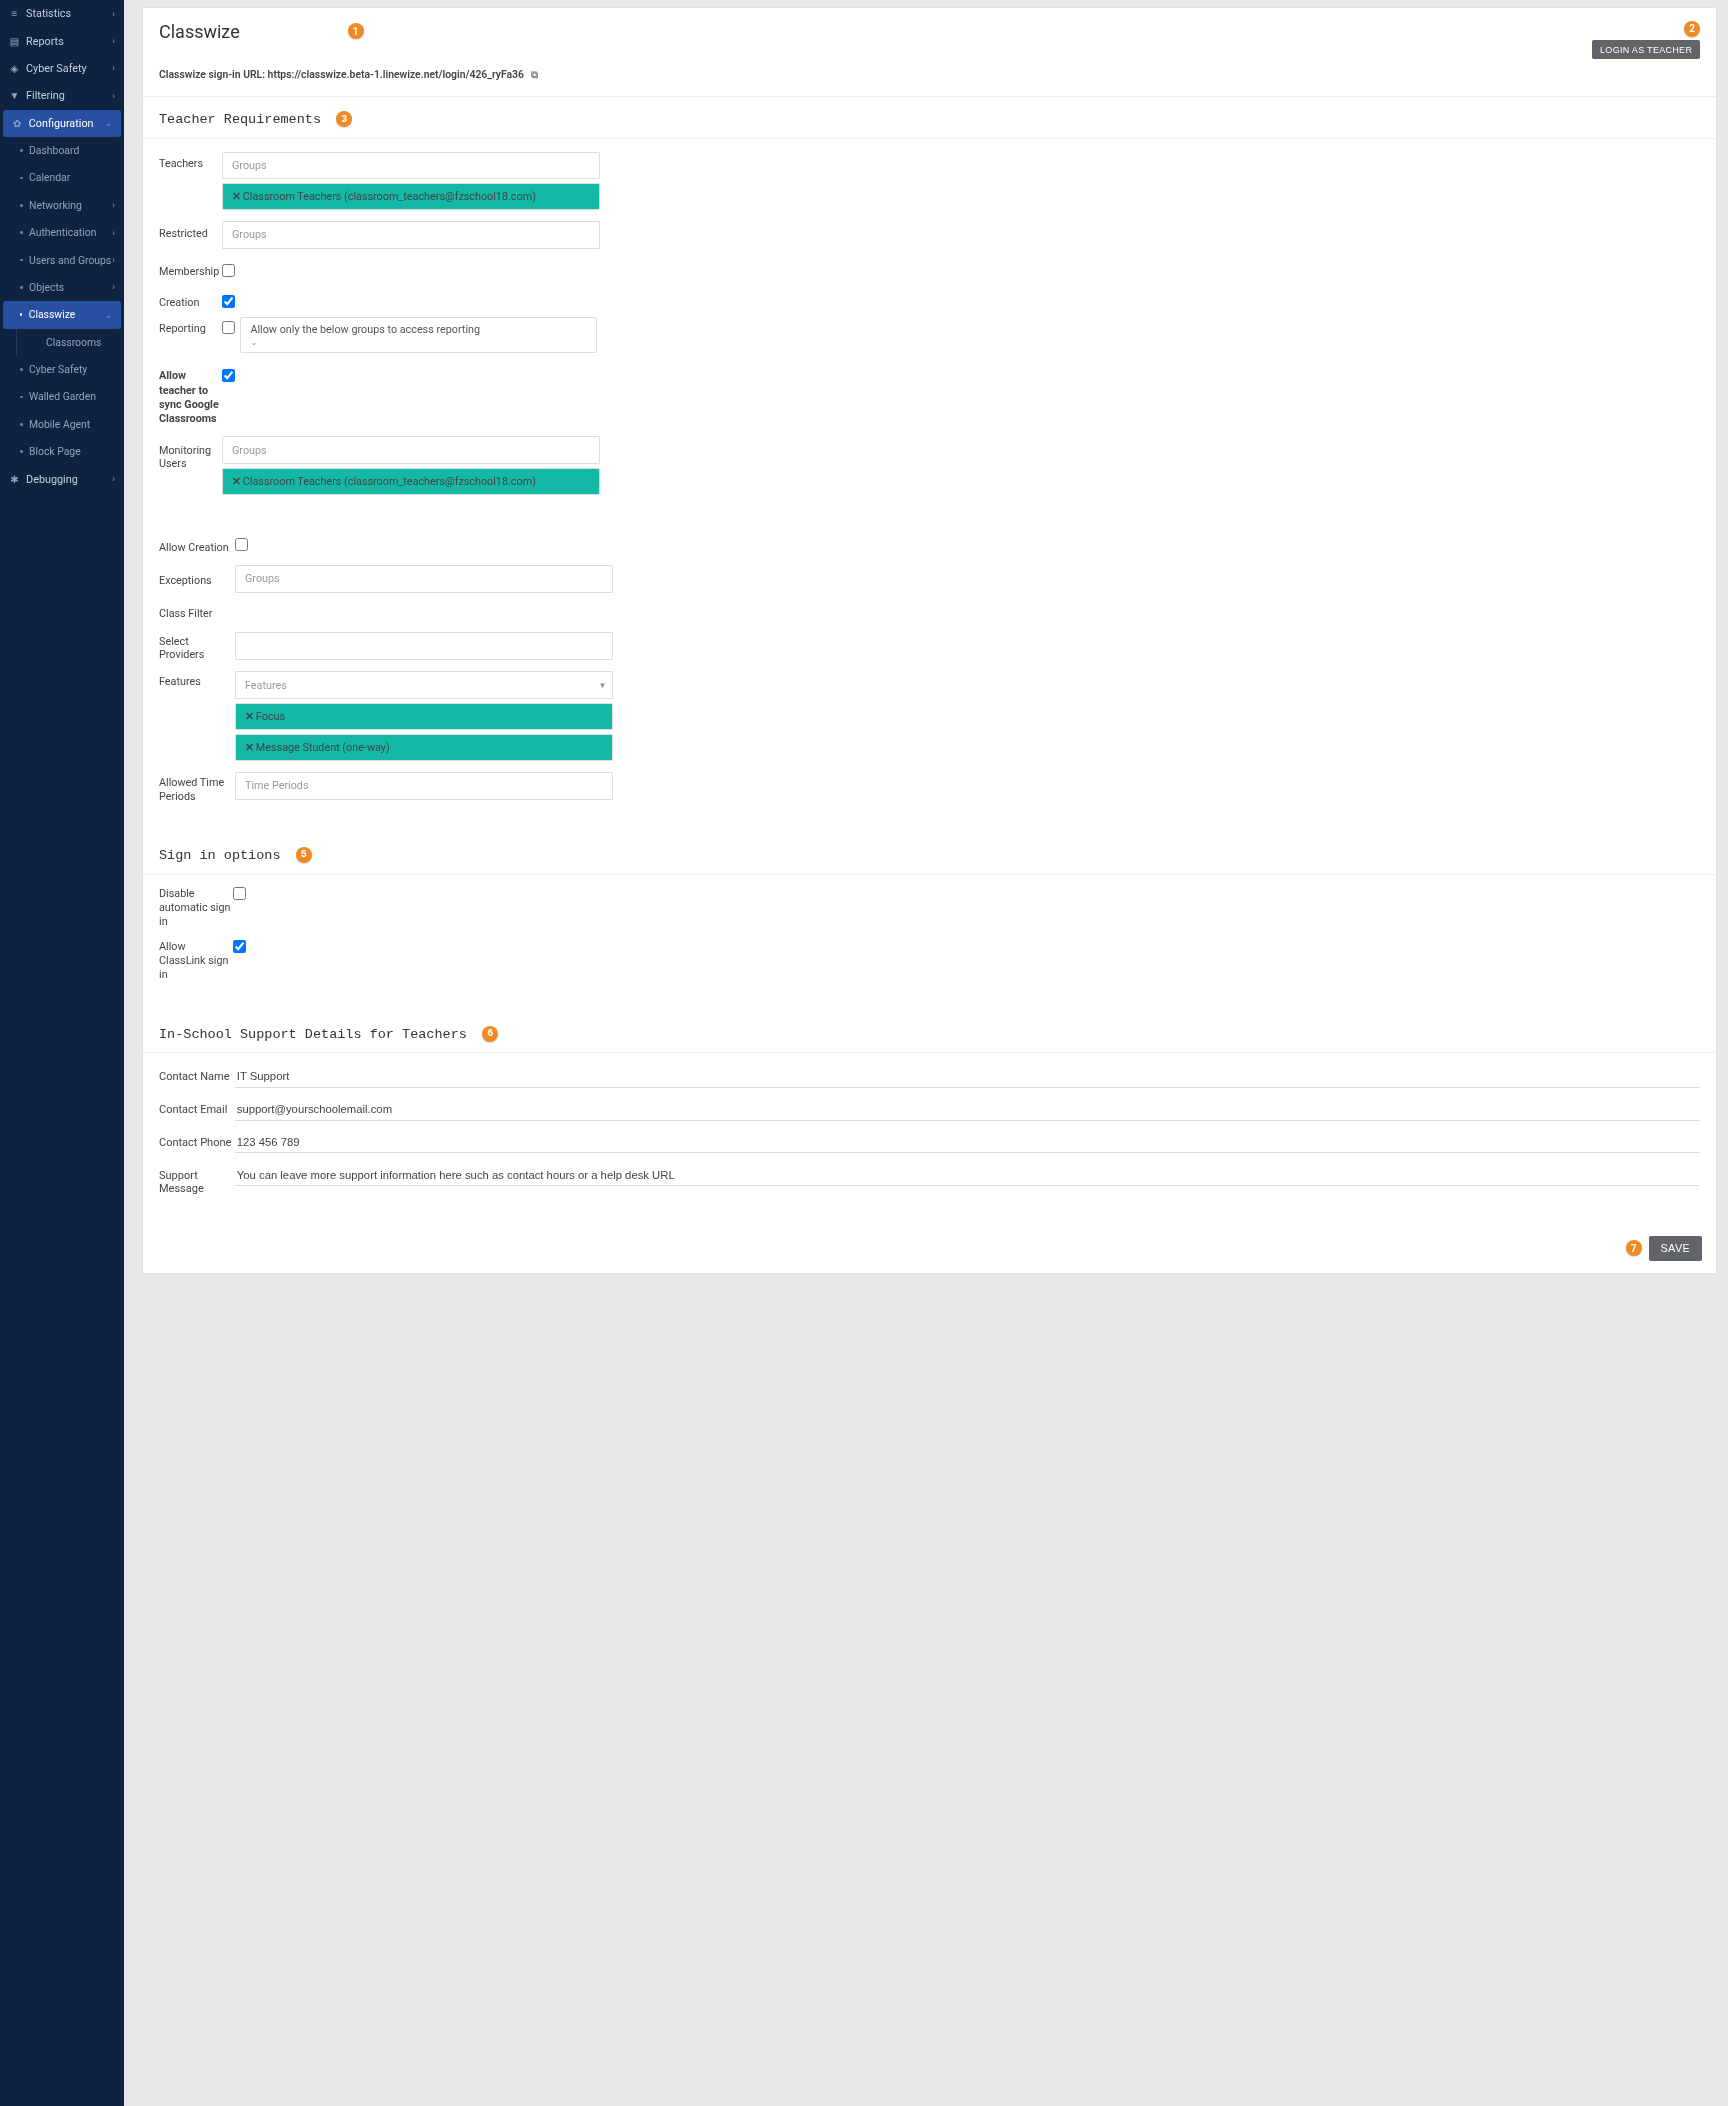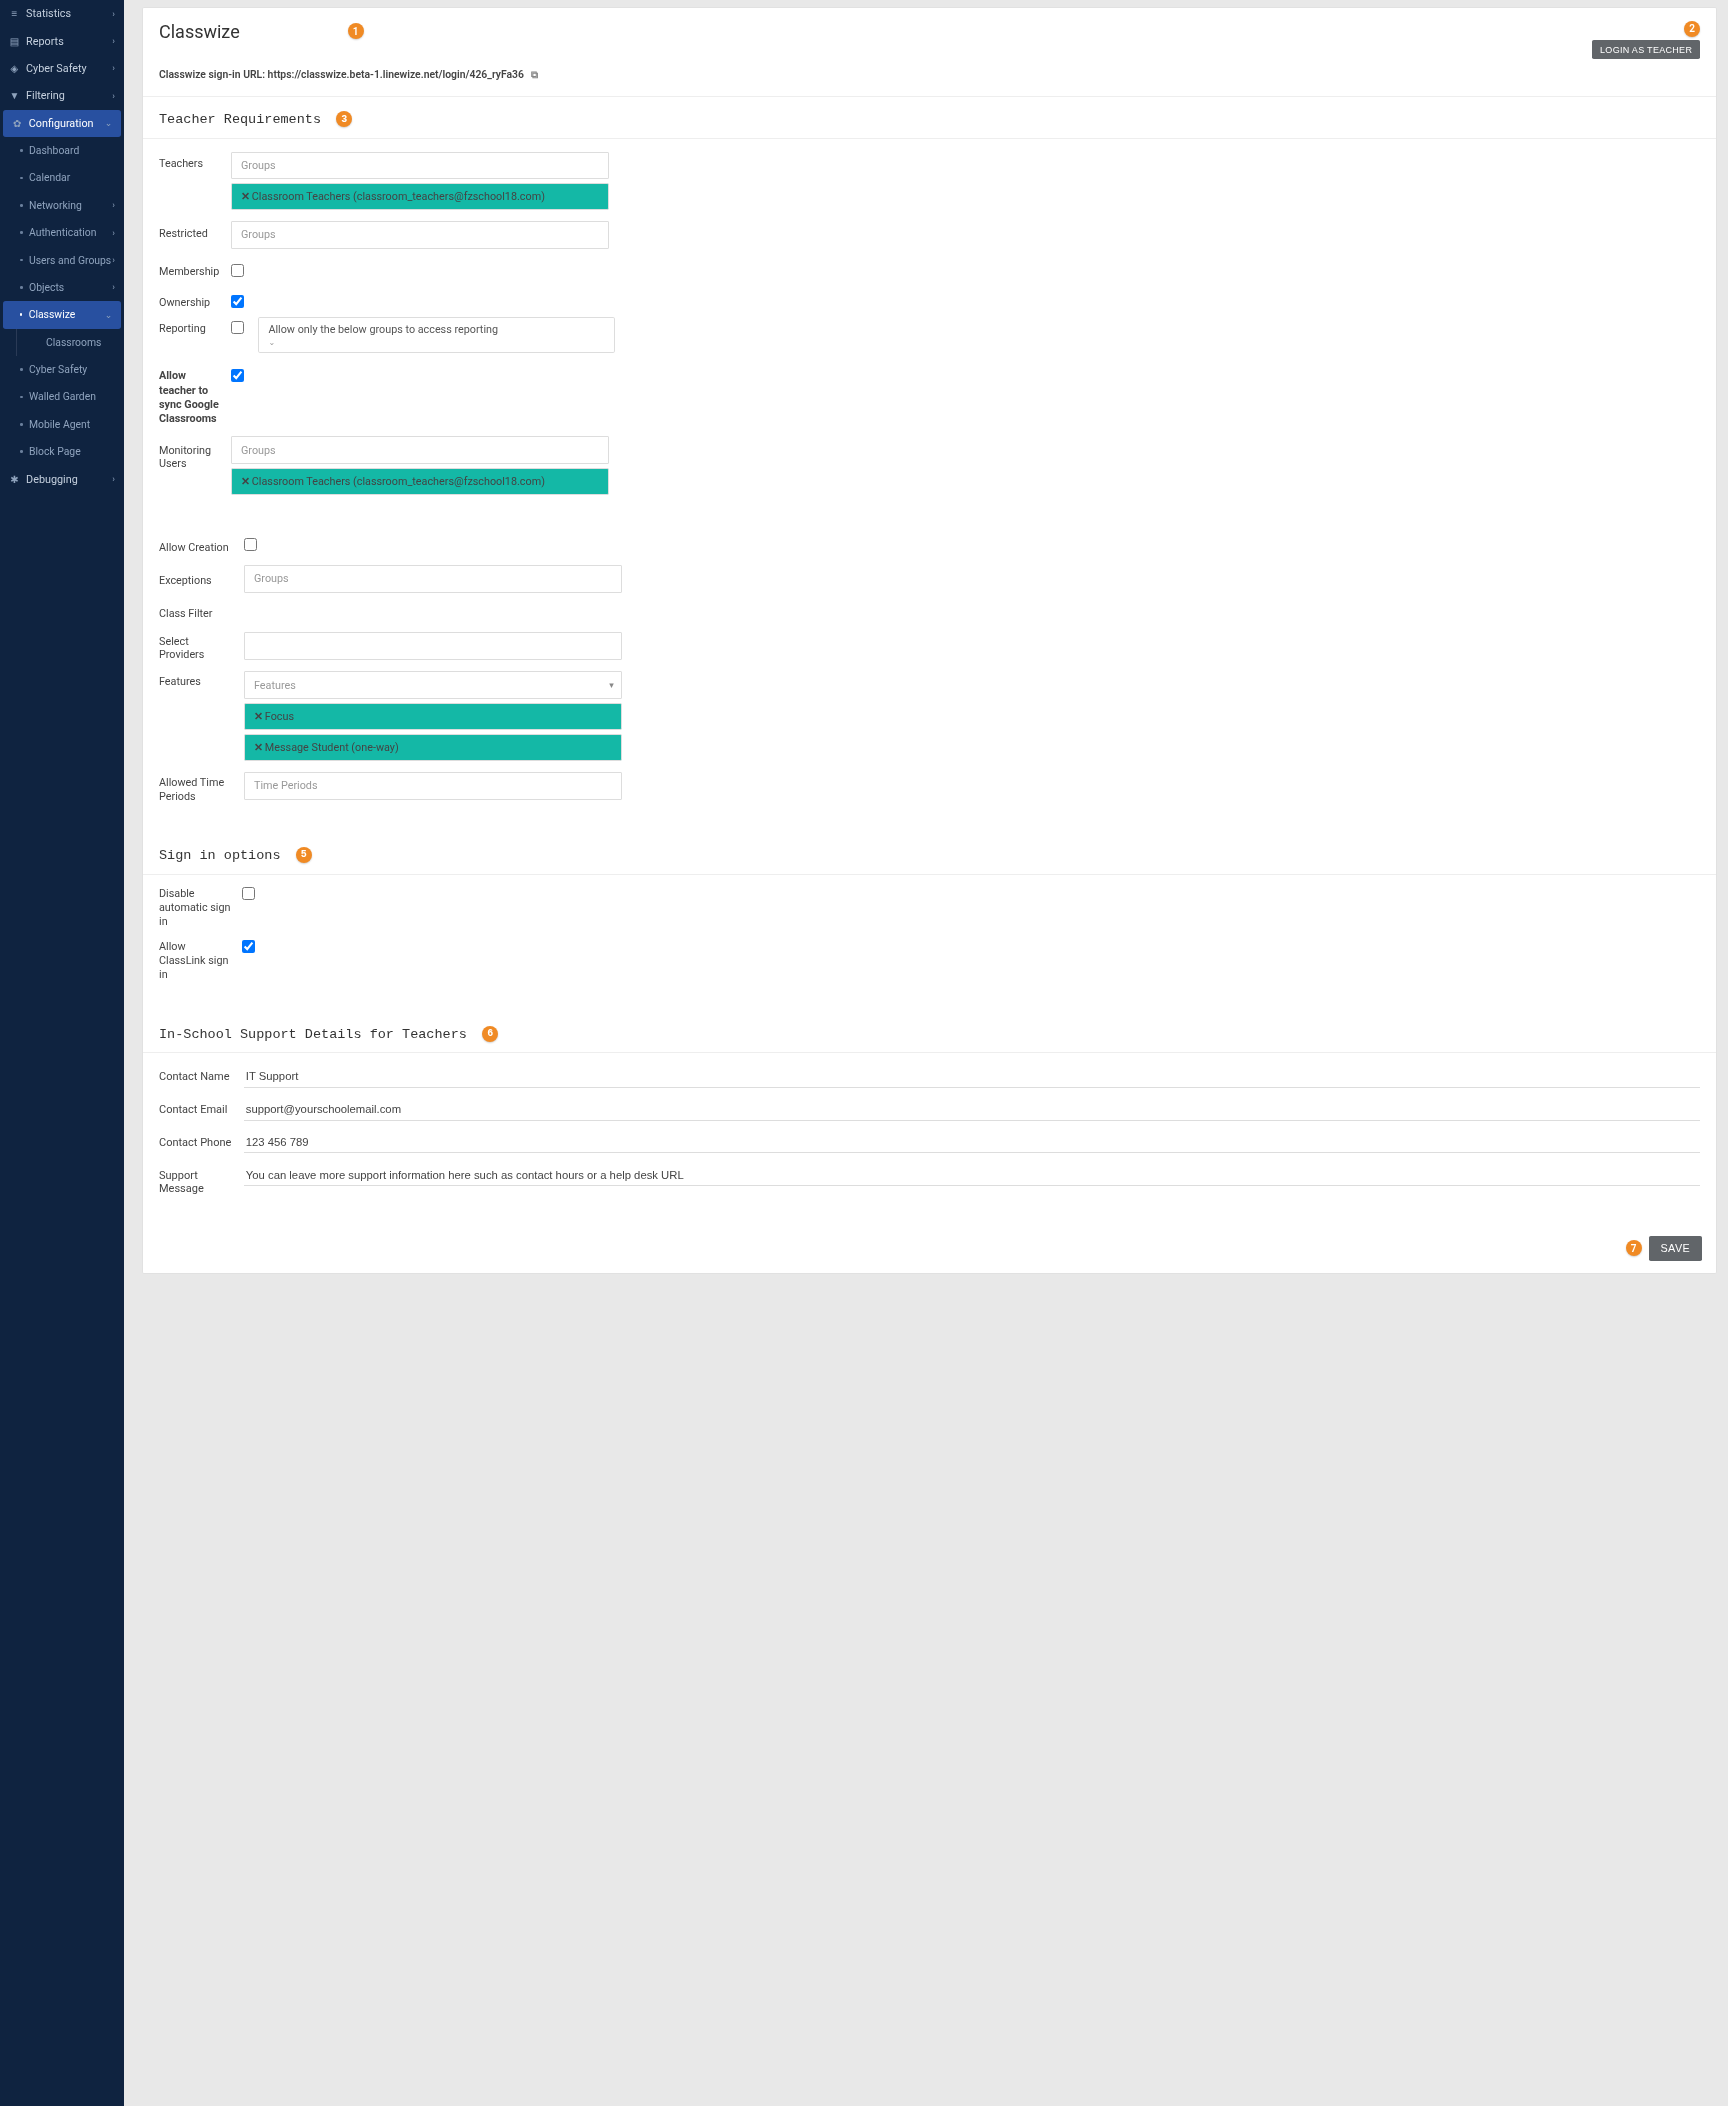--- a/index.html
+++ b/index.html
@@ -77,21 +77,21 @@
 
 .section-title {
   font-size:13.5px;
   font-weight:400;
   color:#333;
   padding:14.4px 16px 10.8px 16px;
   border-bottom:0.9px solid #eee;
   font-family:Liberation Mono, monospace;
 }
 .section-body { padding: 12.6px 16px 18px 16px; }
-.form-row { display:flex; align-items:flex-start; margin-bottom:10.8px; gap:9px;}
+.form-row { display:flex; align-items:flex-start; margin-bottom:10.8px; gap:0;}
 .form-row.tight { margin-bottom:5.4px;}
 .form-label { width:63px; font-size:10.8px; color:#444; padding-top:5.4px; flex-shrink:0;}
 .form-control-area { flex:1; max-width:378px;}
 .input-box {
   width:100%;
   border:0.9px solid #ddd;
   border-radius:1px;
   padding:6.3px 9px;
   font-size:10.8px;
   color:#999;
@@ -332,21 +332,21 @@
           <div class="form-label">Restricted</div>
           <div class="form-control-area">
             <div class="input-box">Groups</div>
           </div>
         </div>
         <div class="form-row">
           <div class="form-label">Membership</div>
           <div class="checkbox-cell"><input type="checkbox" style=""></div>
         </div>
         <div class="form-row tight">
-          <div class="form-label">Ownership</div>
+          <div class="form-label">Creation</div>
           <div class="checkbox-cell"><input type="checkbox" checked="" style=""></div>
         </div>
         <div class="form-row">
           <div class="form-label">Reporting</div>
           <div class="checkbox-cell" style="margin-right:5.4px;"><input type="checkbox" style=""></div>
           <div class="reporting-note">
             <span>Allow only the below groups to access reporting</span>
             <span class="chev-down">⌄</span>
           </div>
         </div>

